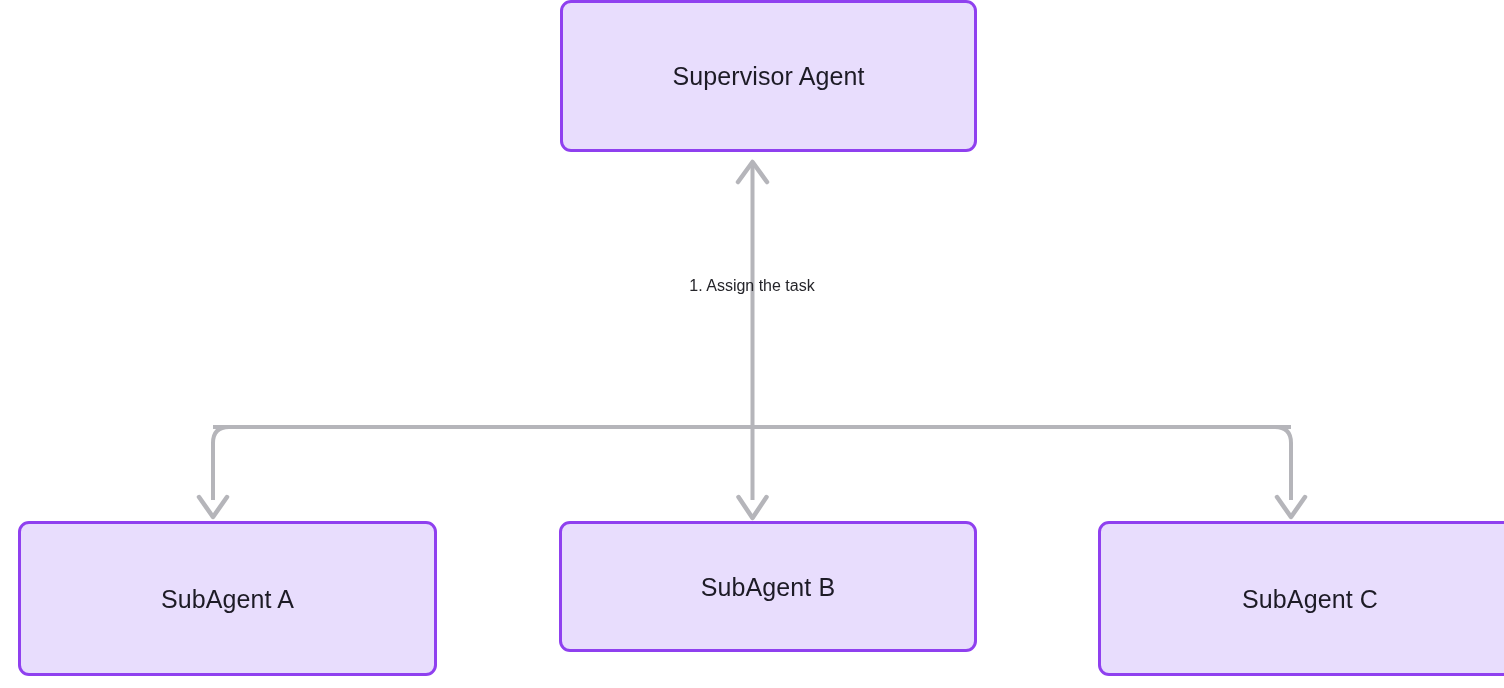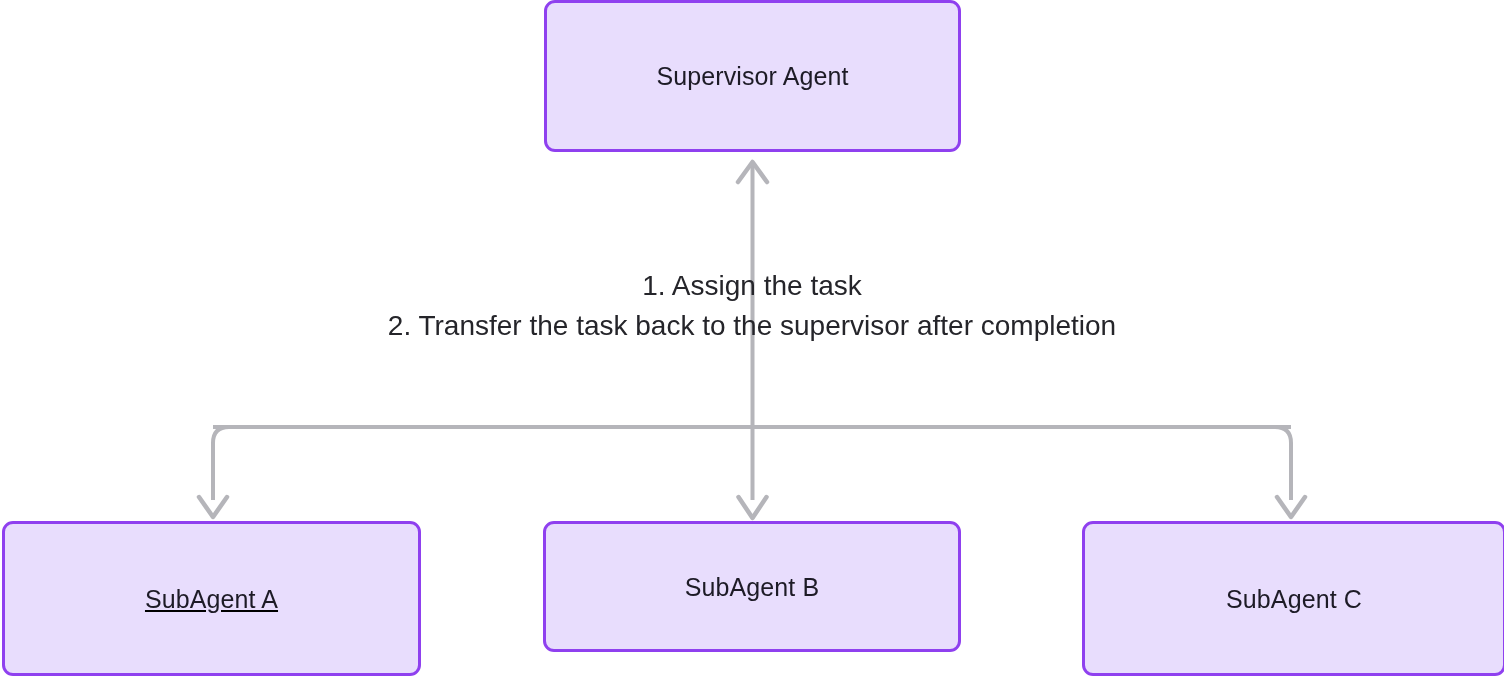--- a/index.html
+++ b/index.html
@@ -31,20 +31,21 @@
   
   .node {
     position: absolute;
     box-sizing: border-box;
     background: #e8ddfd;
     border: 3px solid #8f40ef;
     border-radius: 11px;
     display: flex;
     align-items: center;
     justify-content: center;
+    margin-left: 16px;
   }
   .node-label {
     font-size: 25px;
     line-height: 1.2;
     color: #1d1b26;
     letter-spacing: 0.1px;
     white-space: nowrap;
   }
 
   #node-supervisor {
@@ -53,21 +54,20 @@
     width: 417px;
     height: 152px;
     border-top-left-radius: 11px;
     border-top-right-radius: 11px;
   }
   #node-subagent-a {
     left: 2px;
     top: 521px;
     width: 419px;
     height: 155px;
-    text-decoration: underline;
   }
   #node-subagent-b {
     left: 543px;
     top: 521px;
     width: 418px;
     height: 131px;
   }
   #node-subagent-c {
     left: 1082px;
     top: 521px;
@@ -75,21 +75,21 @@
     height: 155px;
   }
 
   
   #edge-label {
     position: absolute;
     left: 0px;
     top: 266px;
     width: 1504px;
     text-align: center;
-    font-size: 28px;
+    font-size: 16px;
     line-height: 40px;
     color: #25252a;
     white-space: nowrap;
   }
   .edge-label-line {
     display: block;
   }
 </style>
 </head>
 <body>
@@ -122,21 +122,20 @@
       <path d="M1277 497 L1291 517 L1305 497" stroke="#b5b5ba" stroke-width="4.5" fill="none" stroke-linecap="round" stroke-linejoin="round"></path>
     </g>
   </svg>
 
   <div class="node" id="node-supervisor">
     <span class="node-label">Supervisor Agent</span>
   </div>
 
   <div id="edge-label">
     <span class="edge-label-line">1. Assign the task</span>
-    <span class="edge-label-line">2. Transfer the task back to the supervisor after completion</span>
   </div>
 
   <div class="node" id="node-subagent-a">
     <span class="node-label">SubAgent A</span>
   </div>
 
   <div class="node" id="node-subagent-b">
     <span class="node-label">SubAgent B</span>
   </div>
 

